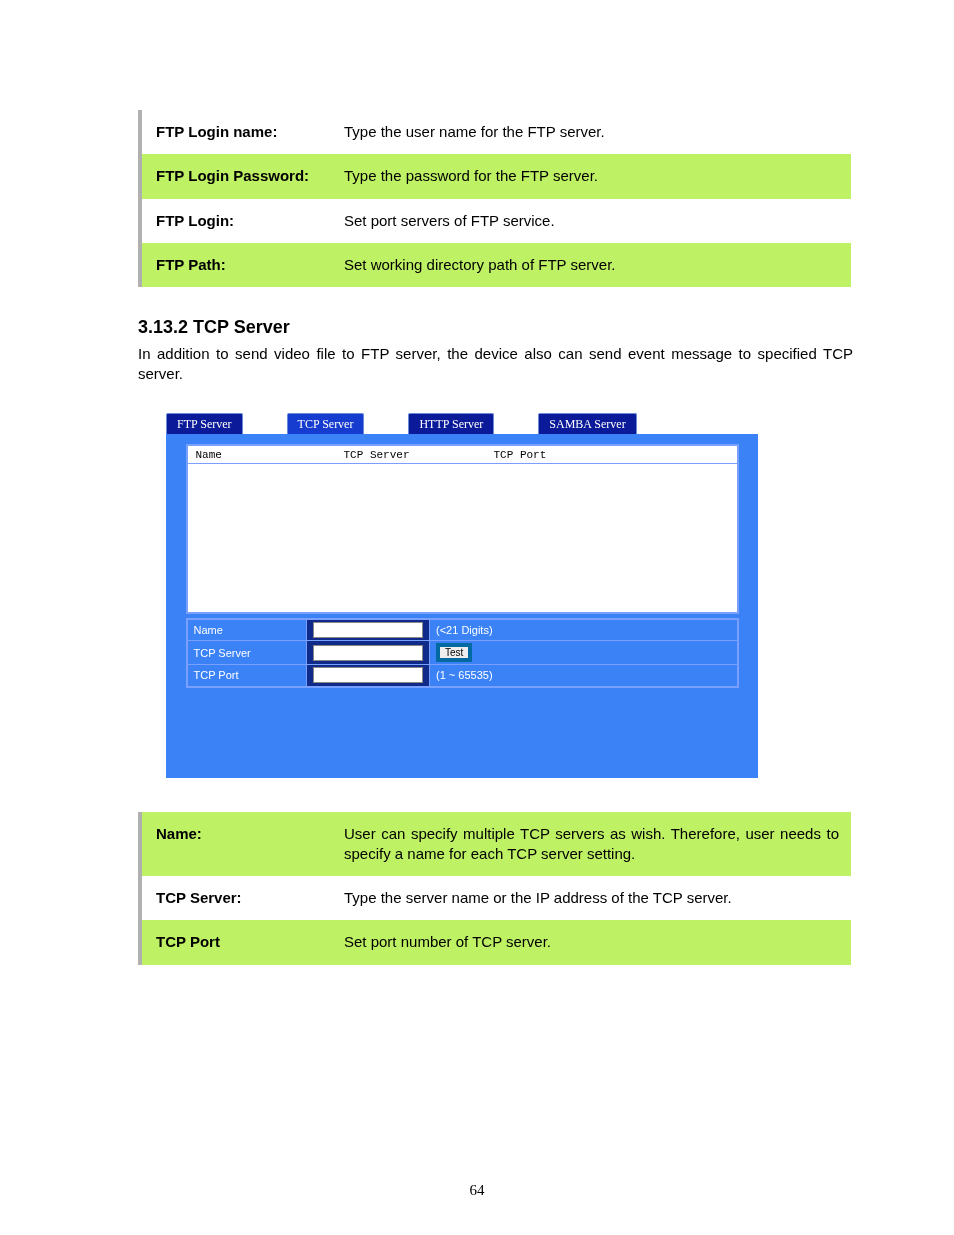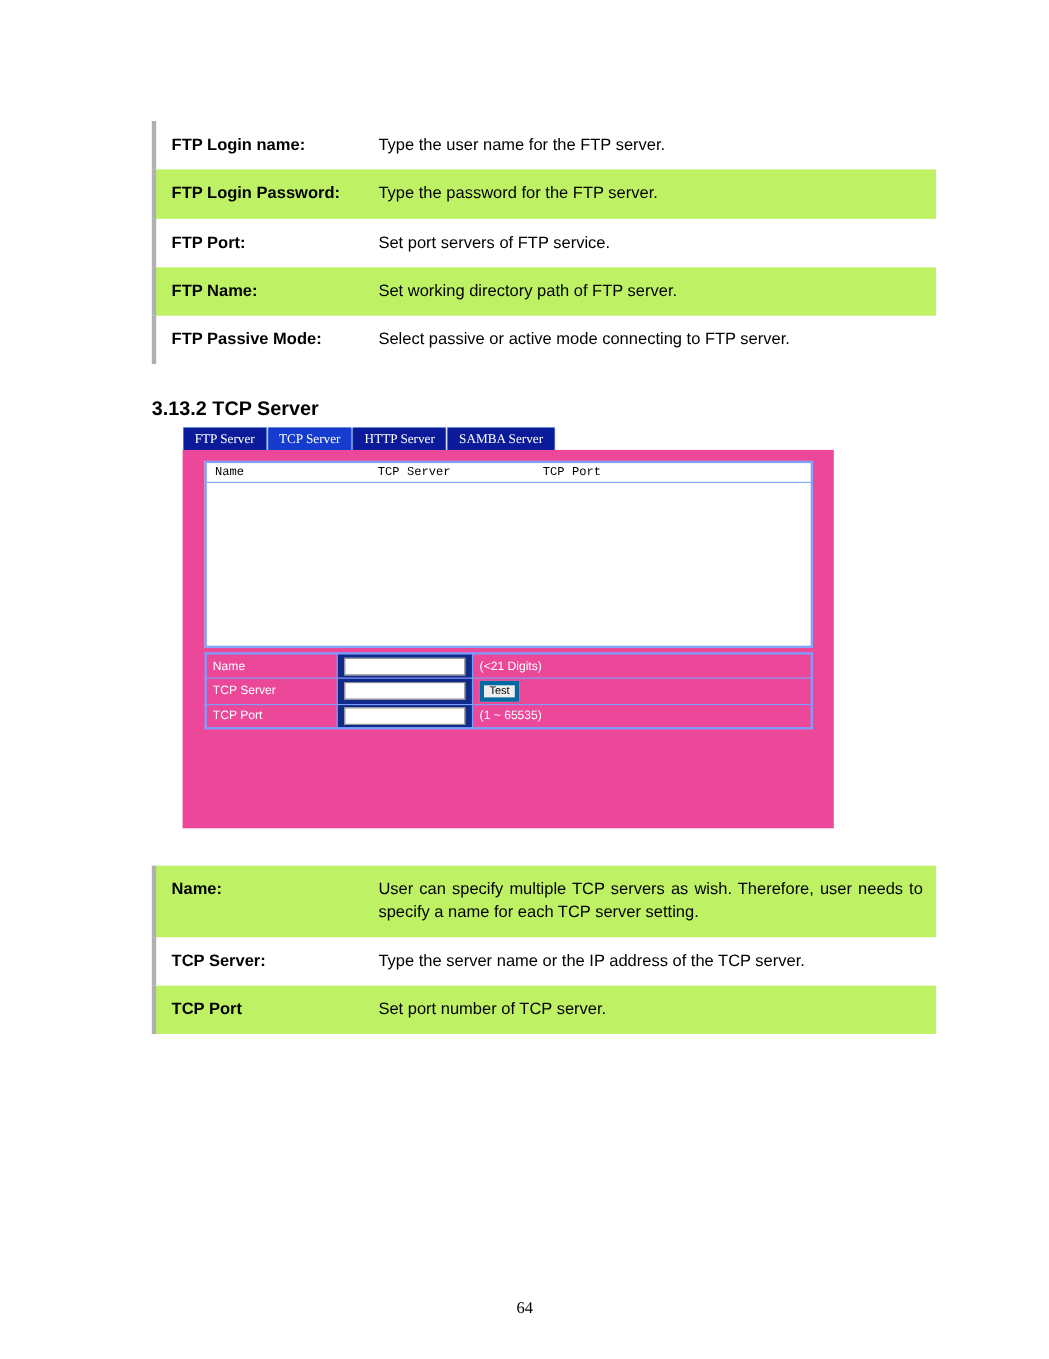--- a/index.html
+++ b/index.html
@@ -48,36 +48,37 @@
 
   
   .panel-wrap {
     width: 592px;
     margin: 0 0 34px 28px;
   }
   .tabs {
     display: flex;
     font-family: "Times New Roman", serif;
     font-size: 12px;
+    gap: 44px;
   }
   .tab {
     border-top: 1px solid #6a8bd6;
     border-left: 1px solid #6a8bd6;
     border-right: 1px solid #6a8bd6;
     border-bottom: none;
     border-radius: 2px 2px 0 0;
     padding: 3px 10px 2px 10px;
     background: #0a1a99;
     color: #fff;
     cursor: pointer;
     margin-right: 0px;
   }
   .tab.active { background: #153bcf; }
   .panel-body {
-    background: #ec4899;
+    background: #3b82f6;
     width: 100%;
     padding: 10px 14px 90px 14px;
   }
   .listbox {
     background: #fff;
     border: 2px solid #7aa0ff;
     width: 553px;
     height: 170px;
     margin: 0 auto 4px auto;
     position: relative;
@@ -148,35 +149,32 @@
     <tbody>
         <tr>
       <td class="leftbar">FTP Login name:</td>
       <td class="desc">Type the user name for the FTP server.</td>
     </tr>
     <tr class="shade">
       <td class="leftbar">FTP Login Password:</td>
       <td class="desc">Type the password for the FTP server.</td>
     </tr>
     <tr>
-      <td class="leftbar">FTP Port:</td>
+      <td class="leftbar">FTP Login:</td>
       <td class="desc">Set port servers of FTP service.</td>
     </tr>
     <tr class="shade">
-      <td class="leftbar">FTP Name:</td>
+      <td class="leftbar">FTP Path:</td>
       <td class="desc">Set working directory path of FTP server.</td>
-    </tr>
-    <tr>
-      <td class="leftbar">FTP Passive Mode:</td>
-      <td class="desc">Select passive or active mode connecting to FTP server.</td>
     </tr>
   </tbody>
     </table>
 
   <div class="sec-heading">3.13.2 TCP Server</div>
+  <p class="sec-para">In addition to send video file to FTP server, the device also can send event message to specified TCP server.</p>
 
   <div class="panel-wrap">
     <div class="tabs">
       <div class="tab">FTP Server</div>
       <div class="tab active">TCP Server</div>
       <div class="tab">HTTP Server</div>
       <div class="tab">SAMBA Server</div>
     </div>
     <div class="panel-body">
       <div class="listbox">

